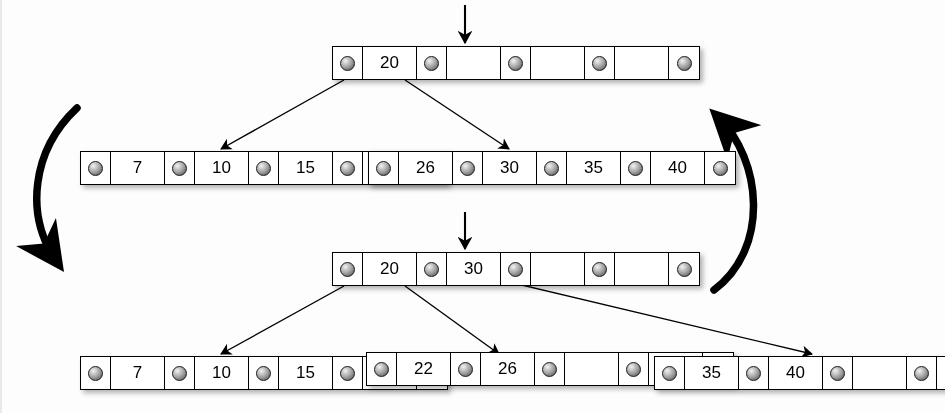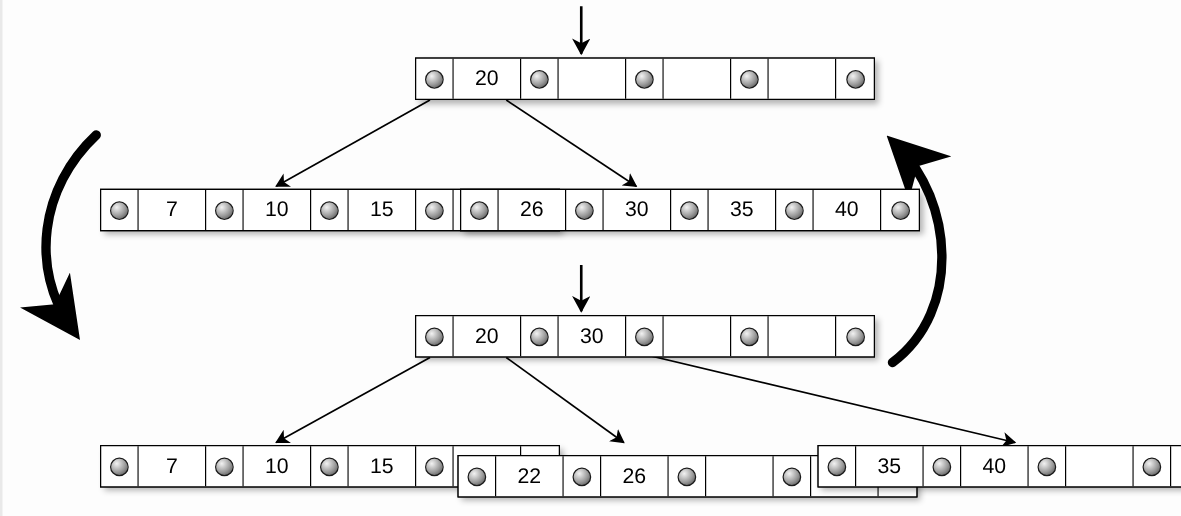--- a/index.html
+++ b/index.html
@@ -30,21 +30,21 @@
     left: 0; top: 0;
     width: 945px;
     height: 413px;
     pointer-events: none;
   }
 
   .btree-node {
     position: absolute;
     display: flex;
     align-items: stretch;
-    background: #000000;
+    background: #ec4899;
     border: 1.6px solid #000000;
     box-sizing: border-box;
     box-shadow: 3px 3px 5px rgba(0,0,0,0.30);
     height: 34px;
   }
 
   .cell {
     box-sizing: border-box;
     border-right: 1.6px solid #000000;
     display: flex;
@@ -209,21 +209,21 @@
         </div>
         <div class="cell key">15</div>
         <div class="cell ptr">
           <span class="sphere"></span>
         </div>
         <div class="cell key">18</div>
         <div class="cell ptr">
           <span class="sphere"></span>
         </div>
       </div>
-      <div class="btree-node" style="left: 364px; top: 364px;">
+      <div class="btree-node" style="left: 364px; top: 352px;">
         <div class="cell ptr">
           <span class="sphere"></span>
         </div>
         <div class="cell key">22</div>
         <div class="cell ptr">
           <span class="sphere"></span>
         </div>
         <div class="cell key">26</div>
         <div class="cell ptr">
           <span class="sphere"></span>

